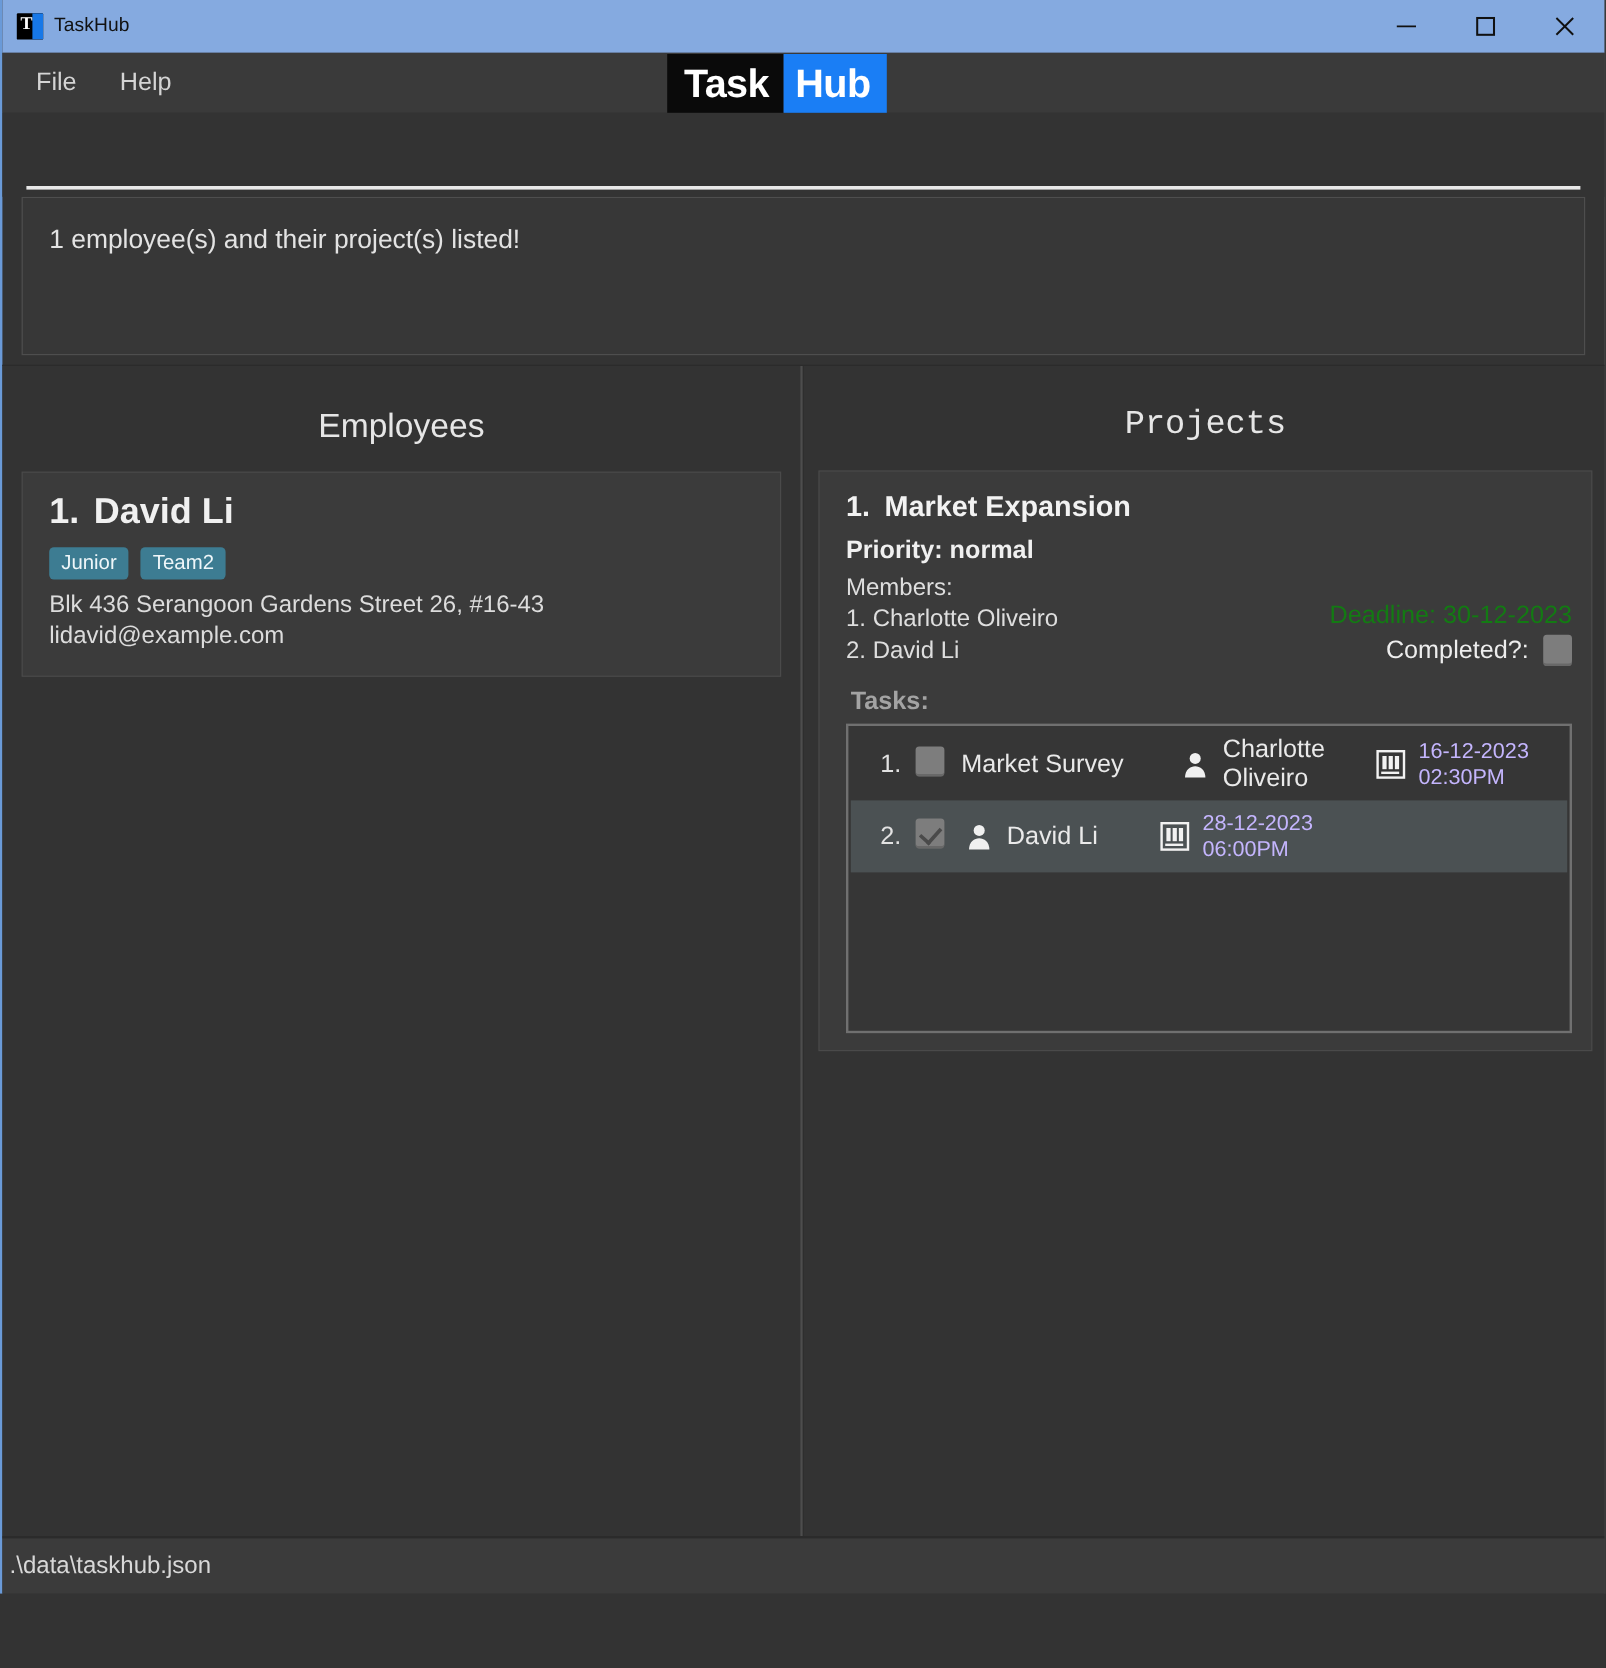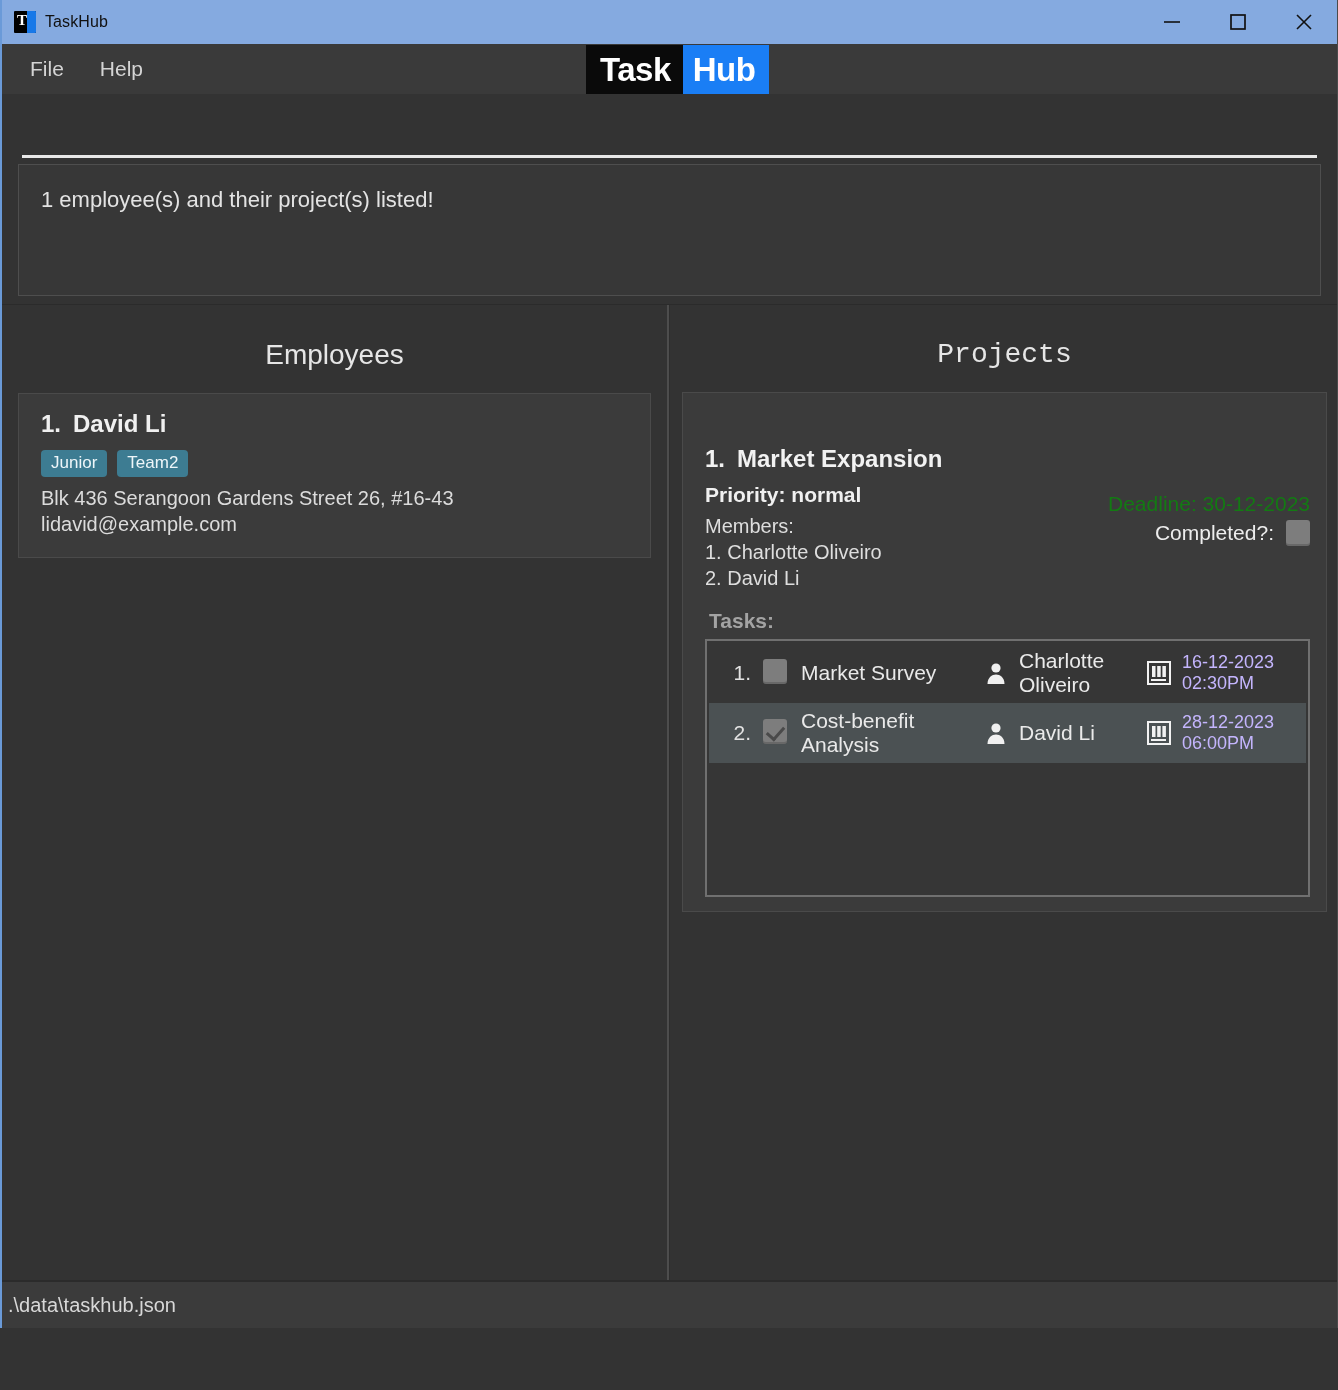--- a/index.html
+++ b/index.html
@@ -83,21 +83,21 @@
   .menu-item {
     color: #d4d4d4;
     font-size: 21px;
     padding: 4px 14px;
     margin-left: 14px;
   }
   .menu-item + .menu-item { margin-left: 8px; }
 
   .logo {
     position: absolute;
-    left: 584px;
+    left: 554px;
     top: 45px;
     display: flex;
     height: 50px;
     align-items: stretch;
     font-weight: bold;
     font-size: 33px;
     line-height: 50px;
   }
   .logo-task {
     background: #0a0a0a;
@@ -177,21 +177,21 @@
   .panel-right .panel-title { padding-top: 34px; font-family: Liberation Mono, monospace; }
 
   
   .emp-card {
     background: #3b3b3b;
     border: 1px solid #4a4a4a;
     padding: 16px 22px 20px 22px;
   }
   .emp-name {
     color: #f0f0f0;
-    font-size: 24px;
+    font-size: 30px;
     font-weight: bold;
     margin-bottom: 12px;
   }
   .emp-name .idx { font-weight: bold; margin-right: 12px; }
   .tags { display: flex; gap: 10px; margin-bottom: 8px; }
   .tag {
     background: #3d7c92;
     color: #eef6f9;
     font-size: 17px;
     padding: 3px 10px 4px 10px;
@@ -203,21 +203,21 @@
     line-height: 1.30;
   }
 
   
   .proj-card {
     background: #3b3b3b;
     border: 1px solid #4a4a4a;
     padding: 16px 16px 14px 22px;
     position: relative;
   }
-  .proj-top { display: flex; align-items: center; margin-top: 36px; }
+  .proj-top { display: flex; align-items: flex-end; }
   .proj-main { flex: 1 1 auto; }
   .proj-name {
     color: #f2f2f2;
     font-size: 24px;
     font-weight: bold;
     margin-bottom: 10px;
   }
   .proj-name .idx { margin-right: 12px; }
   .proj-priority {
     color: #f0f0f0;
@@ -465,21 +465,20 @@
                 <span>02:30PM</span>
               </span>
             </span>
           </div>
 
           <div class="task-row alt">
             <span class="task-idx">2.</span>
             <span class="task-cb">
               <span class="checkbox small checked"></span>
             </span>
-            <span class="task-title">Cost-benefit Analysis</span>
             <span class="task-assignee">
               <svg class="icon-person" width="22" height="24" viewBox="0 0 22 24">
                 <circle cx="11" cy="7" r="4.6" fill="#f0f0f0"></circle>
                 <path d="M2.5 23 C2.5 16.5 7 13.5 11 13.5 C15 13.5 19.5 16.5 19.5 23 Z" fill="#f0f0f0"></path>
               </svg>
               <span class="assignee-name">David Li</span>
             </span>
             <span class="task-date">
               <svg class="icon-calendar" width="26" height="28" viewBox="0 0 26 28">
                 <rect x="2" y="3" width="22" height="22" fill="none" stroke="#f2f2f2" stroke-width="2"></rect>

